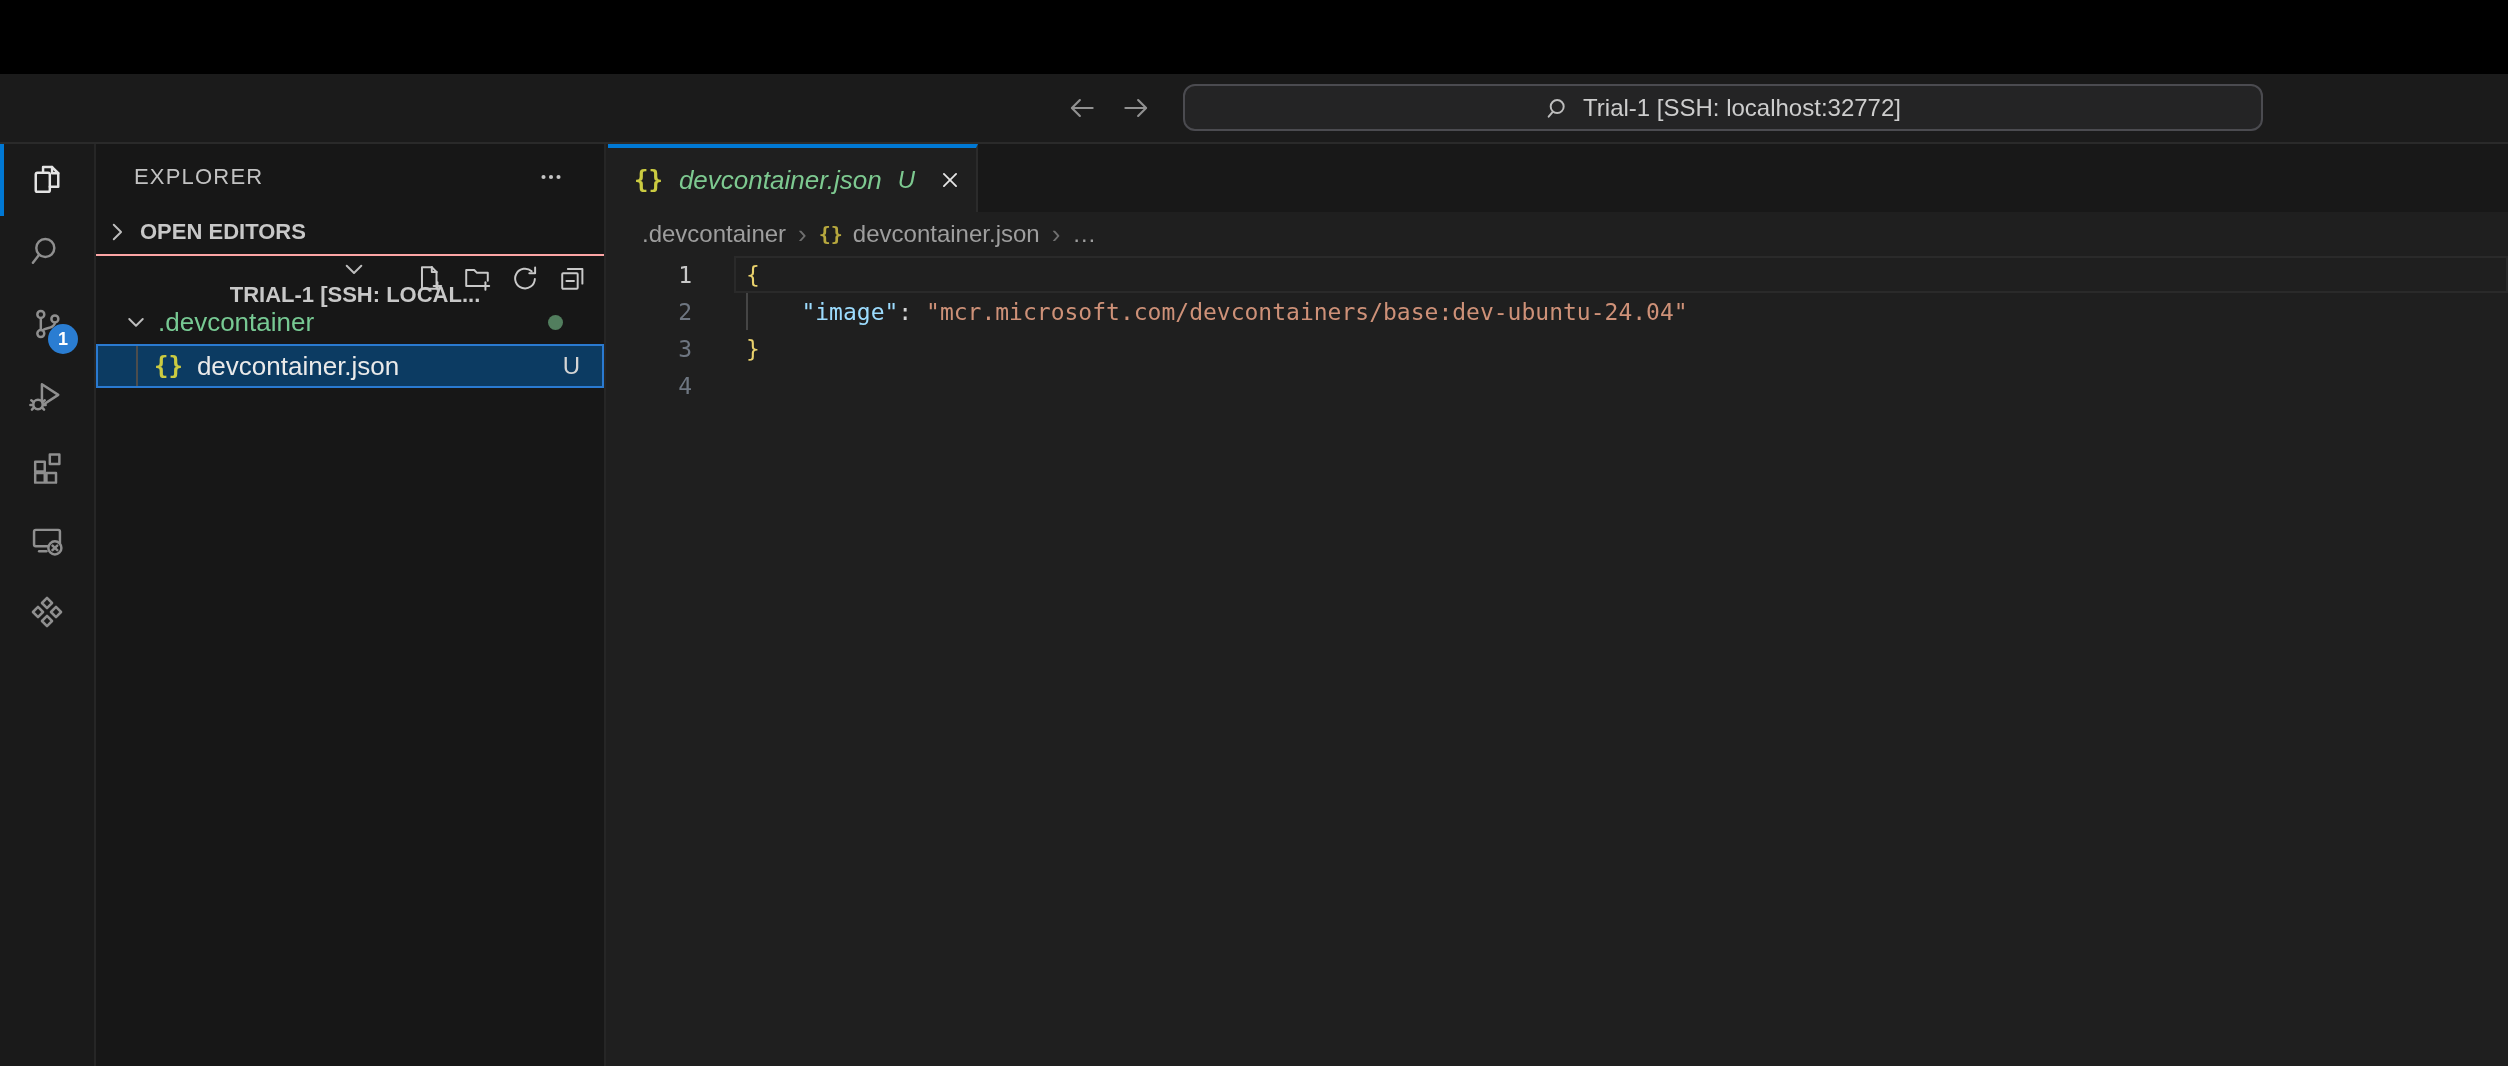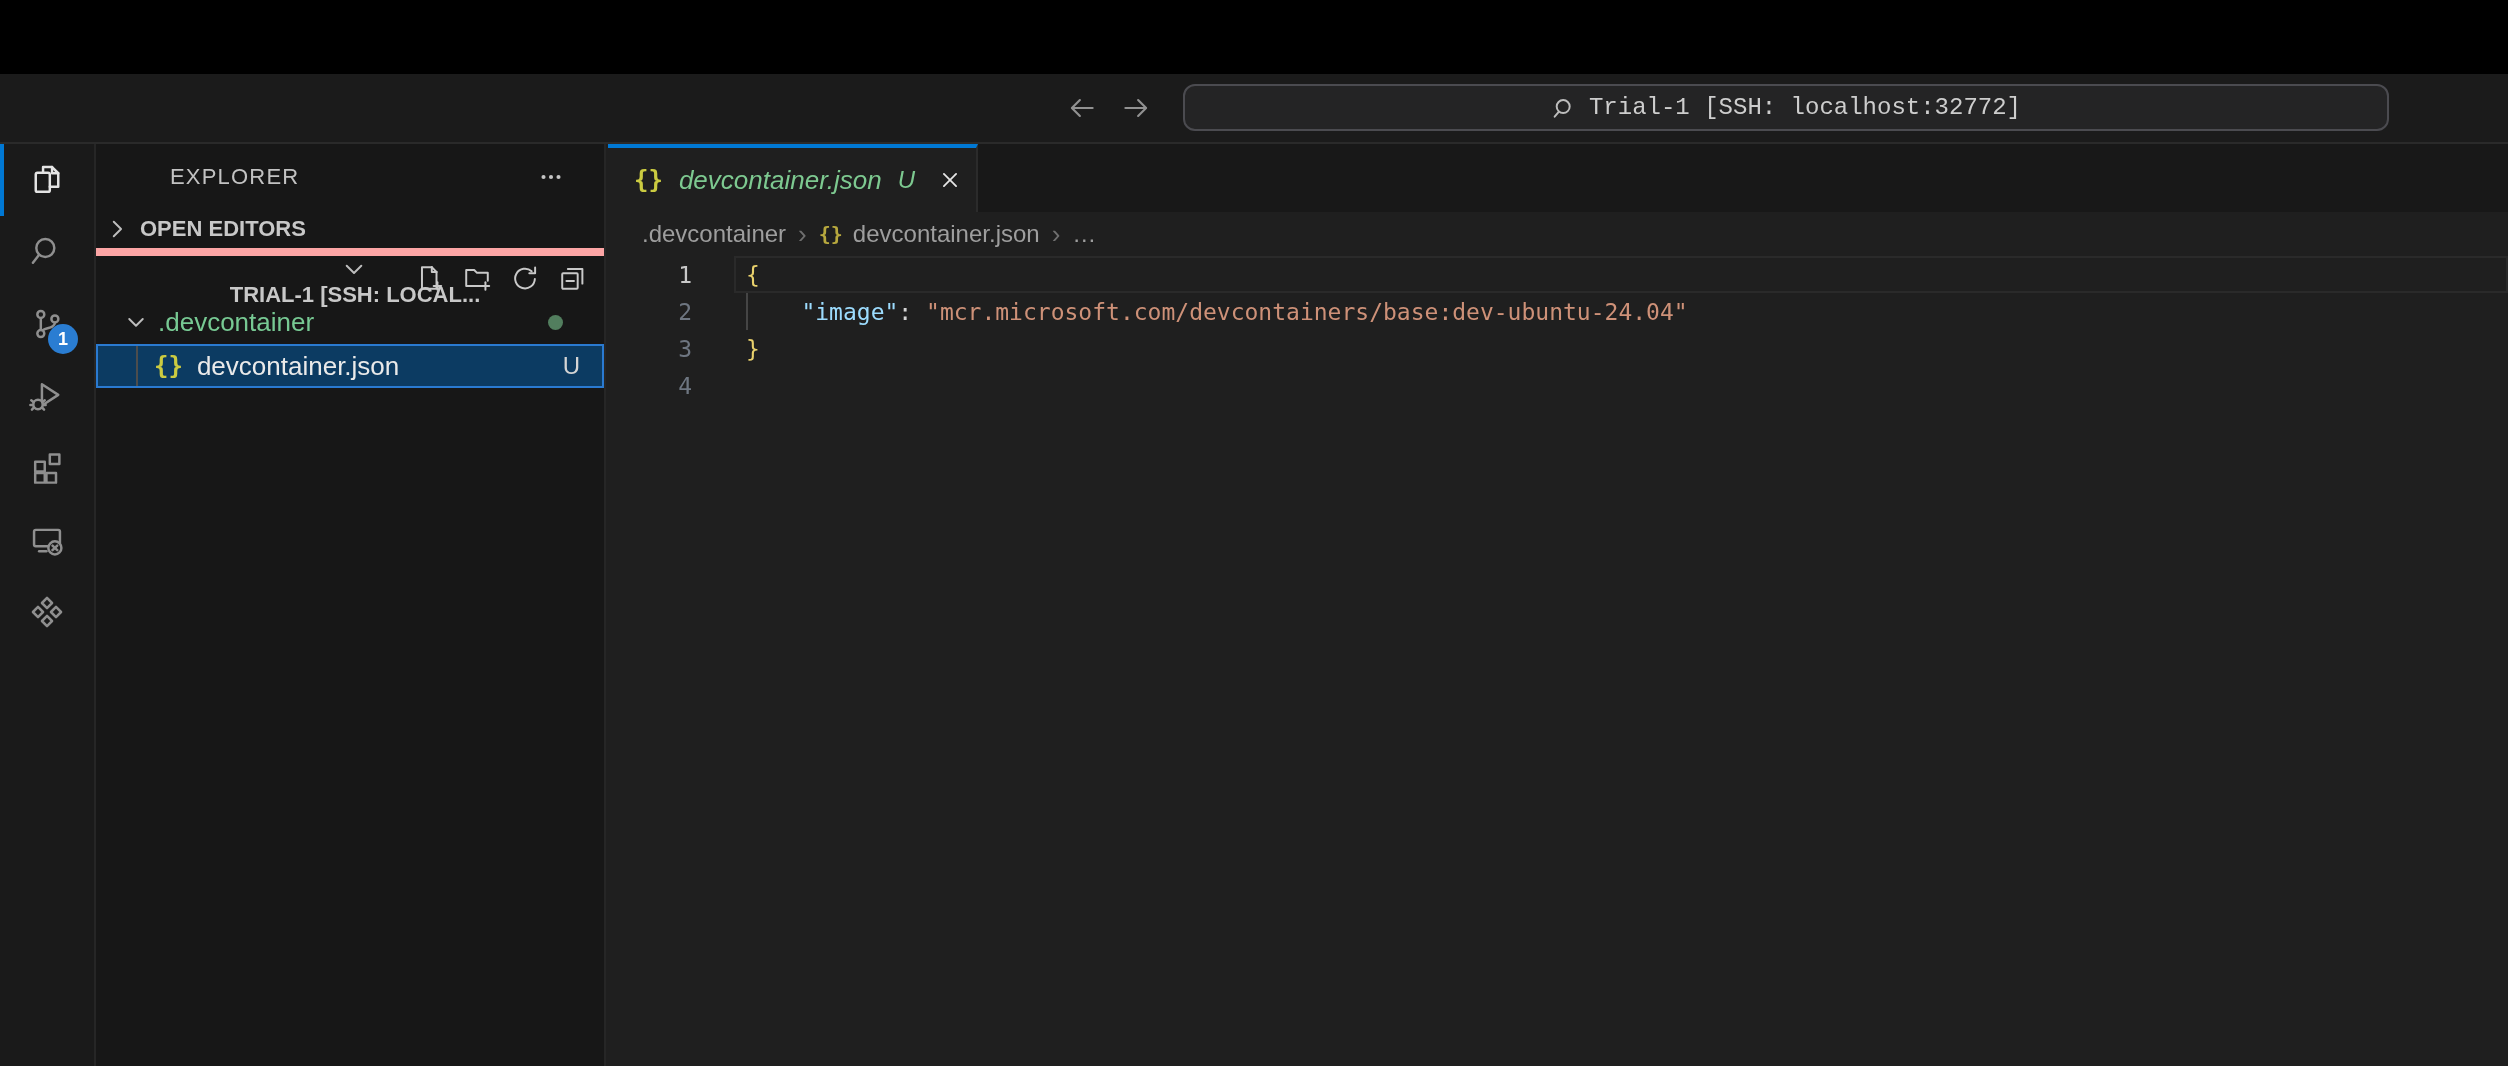--- a/index.html
+++ b/index.html
@@ -8,44 +8,44 @@
   #app { position:relative; width:2508px; height:1066px; background:#1f1f1f; overflow:hidden; }
 
   
   .black-strip { position:absolute; left:0; top:0; width:100%; height:74px; background:#000; }
   .titlebar { position:absolute; left:0; top:74px; width:100%; height:70px; background:#1b1b1b;
               border-bottom:2px solid #2a2a2a; }
   .nav-btn { position:absolute; top:14px; width:40px; height:40px; color:#929292;
              display:flex; align-items:center; justify-content:center; }
   .nav-back { left:1062px; }
   .nav-fwd  { left:1116px; }
-  .command-center { position:absolute; left:1183px; top:10px; width:1206px; height:47px;
+  .command-center { position:absolute; left:1183px; top:10px; width:1080px; height:47px;
                     background:#242425; border:2px solid #4b4b50; border-radius:12px;
                     display:flex; align-items:center; justify-content:center; gap:12px;
-                    color:#cdcdcd; font-size:24px;font-family:Liberation Mono, monospace; }
+                    color:#cdcdcd; font-size:24px; }
   .command-center .cc-icon { color:#bdbdbd; margin-top:2px; }
 
   
   .activitybar { position:absolute; left:0; top:144px; bottom:0; width:96px; background:#1a1a1a;
                  border-right:2px solid #262626; }
   .ab-item { position:relative; width:94px; height:72px; display:flex; align-items:center;
              justify-content:center; color:#8f8f8f; }
   .ab-item.active { color:#e4e4e4; }
   .ab-item.active::before { content:""; position:absolute; left:0; top:0; bottom:0; width:4px; background:#0078d4; }
   .ab-badge { position:absolute; left:48px; top:36px; width:30px; height:30px; border-radius:50%;
               background:#2a7dd2; color:#fff; font-size:18px; font-weight:700;
               display:flex; align-items:center; justify-content:center; }
 
   .sidebar { position:absolute; left:96px; top:144px; bottom:0; width:510px; background:#171717;
              border-right:2px solid #262626; color:#c5c5c5; }
   .sb-header { position:relative; height:66px; }
-  .sb-title { position:absolute; left:38px; top:20px; font-size:22px; letter-spacing:1.2px; color:#c2c2c2;margin-left:36px; }
+  .sb-title { position:absolute; left:38px; top:20px; font-size:22px; letter-spacing:1.2px; color:#c2c2c2; }
   .sb-more { position:absolute; left:440px; top:18px; color:#c5c5c5; }
   .sb-row { position:relative; display:flex; align-items:center; }
-  .row-open-editors { height:46px; border-bottom:8px solid #fca5a5; }
+  .row-open-editors { height:46px; border-bottom:2px solid #fca5a5; }
   .row-open-editors .chev { margin-left:8px; }
   .sec-label { font-size:22px; font-weight:700; color:#c8c8c8; margin-left:10px; white-space:nowrap; }
   .row-ws { height:44px;flex-direction:column; }
   .row-ws .chev { margin-left:8px; }
   .ws-actions { position:absolute; right:16px; top:7px; display:flex; gap:18px; color:#c9c9c9; }
   .ws-actions span { display:flex; }
 
   .tree-row { position:relative; height:44px; display:flex; align-items:center; font-size:26px; color:#c5c5c5; }
   .row-folder .chev { margin-left:28px; color:#bdbdbd; }
   .folder-label { margin-left:10px; color:#77c993; }

